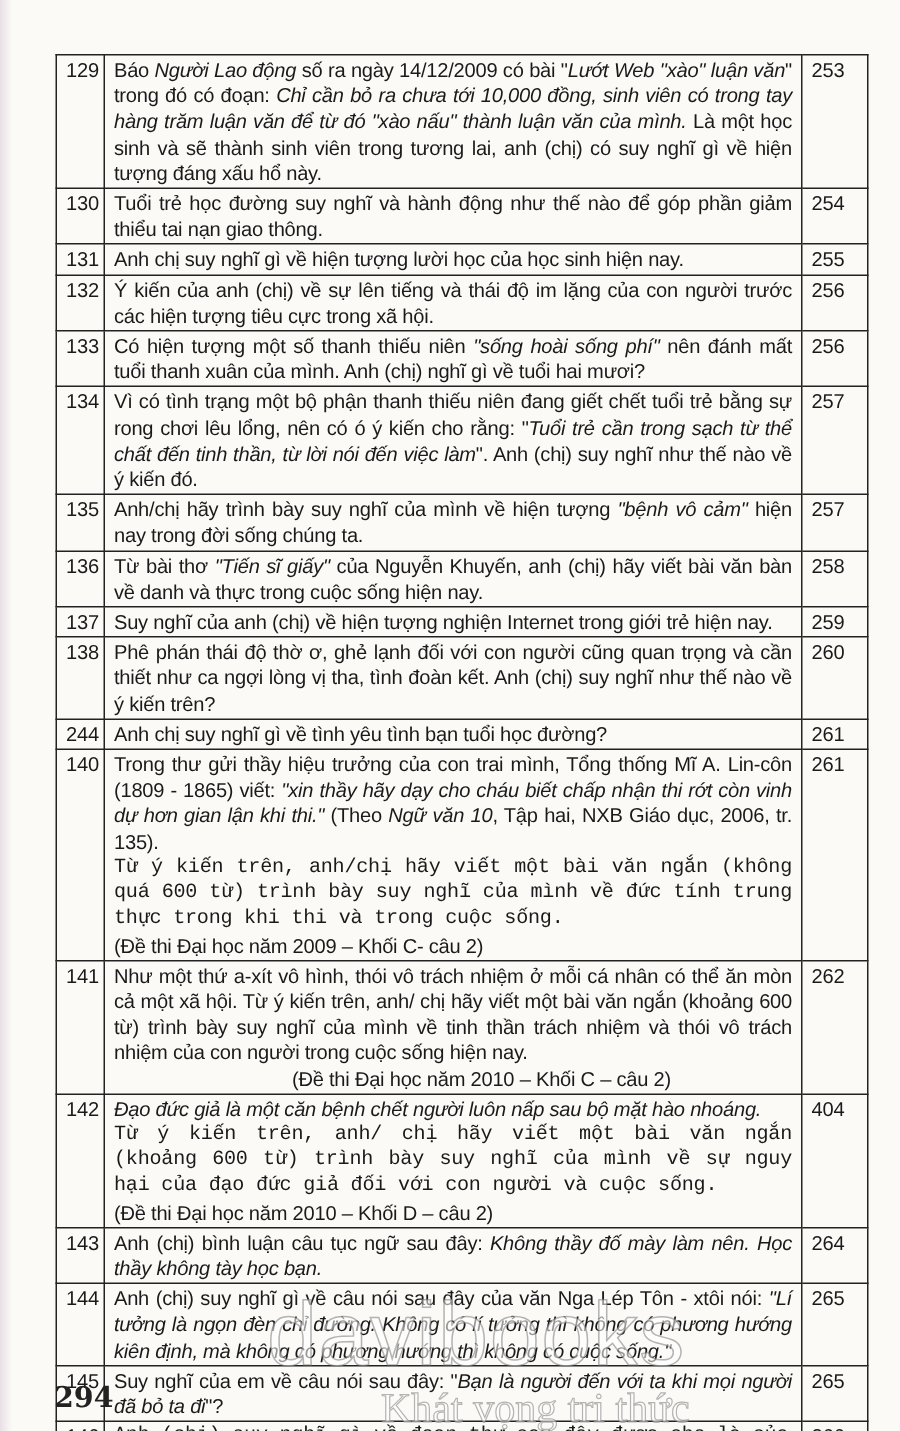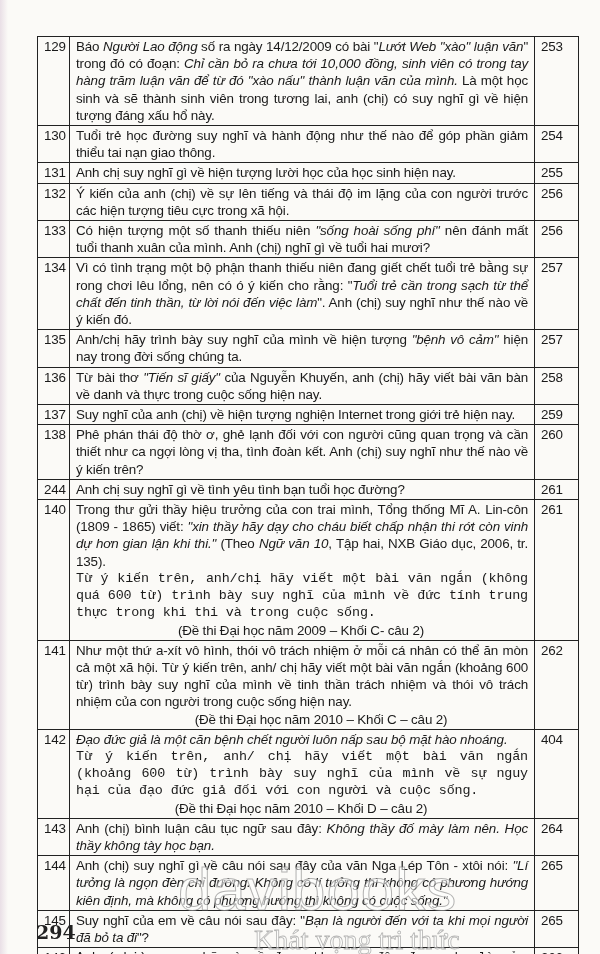--- a/index.html
+++ b/index.html
@@ -21,21 +21,21 @@
   }
   table.toc td {
     border: 1.3px solid #222;
     vertical-align: top;
     padding: 1px 6px 1px 6px;
   }
   td.num { width: 19px; text-align: center; padding-left: 5px; padding-right: 5px; }
   td.pg { width: 31px; text-align: left; }
   td.txt { text-align: justify; }
   td.txt .ln { display: block; font-family: Liberation Mono, monospace; }
-  .right { display: block; text-align: center; padding-right: 2px; }
+  .right { display: block; text-align: left; padding-right: 2px; }
   i, em { }
   .page-number {
     position: absolute; left: 36px; top: 921px;
     font-family: "DejaVu Serif", serif; font-size: 19px; font-weight: bold; color: #222;
   }
   .wm-brand {
     position: absolute; left: 178px; top: 855px;
     font-family: "Liberation Sans", sans-serif; font-size: 60px; letter-spacing: 1px;
     color: rgba(255,255,255,0.55);
     -webkit-text-stroke: 1px rgba(120,120,120,0.55);

